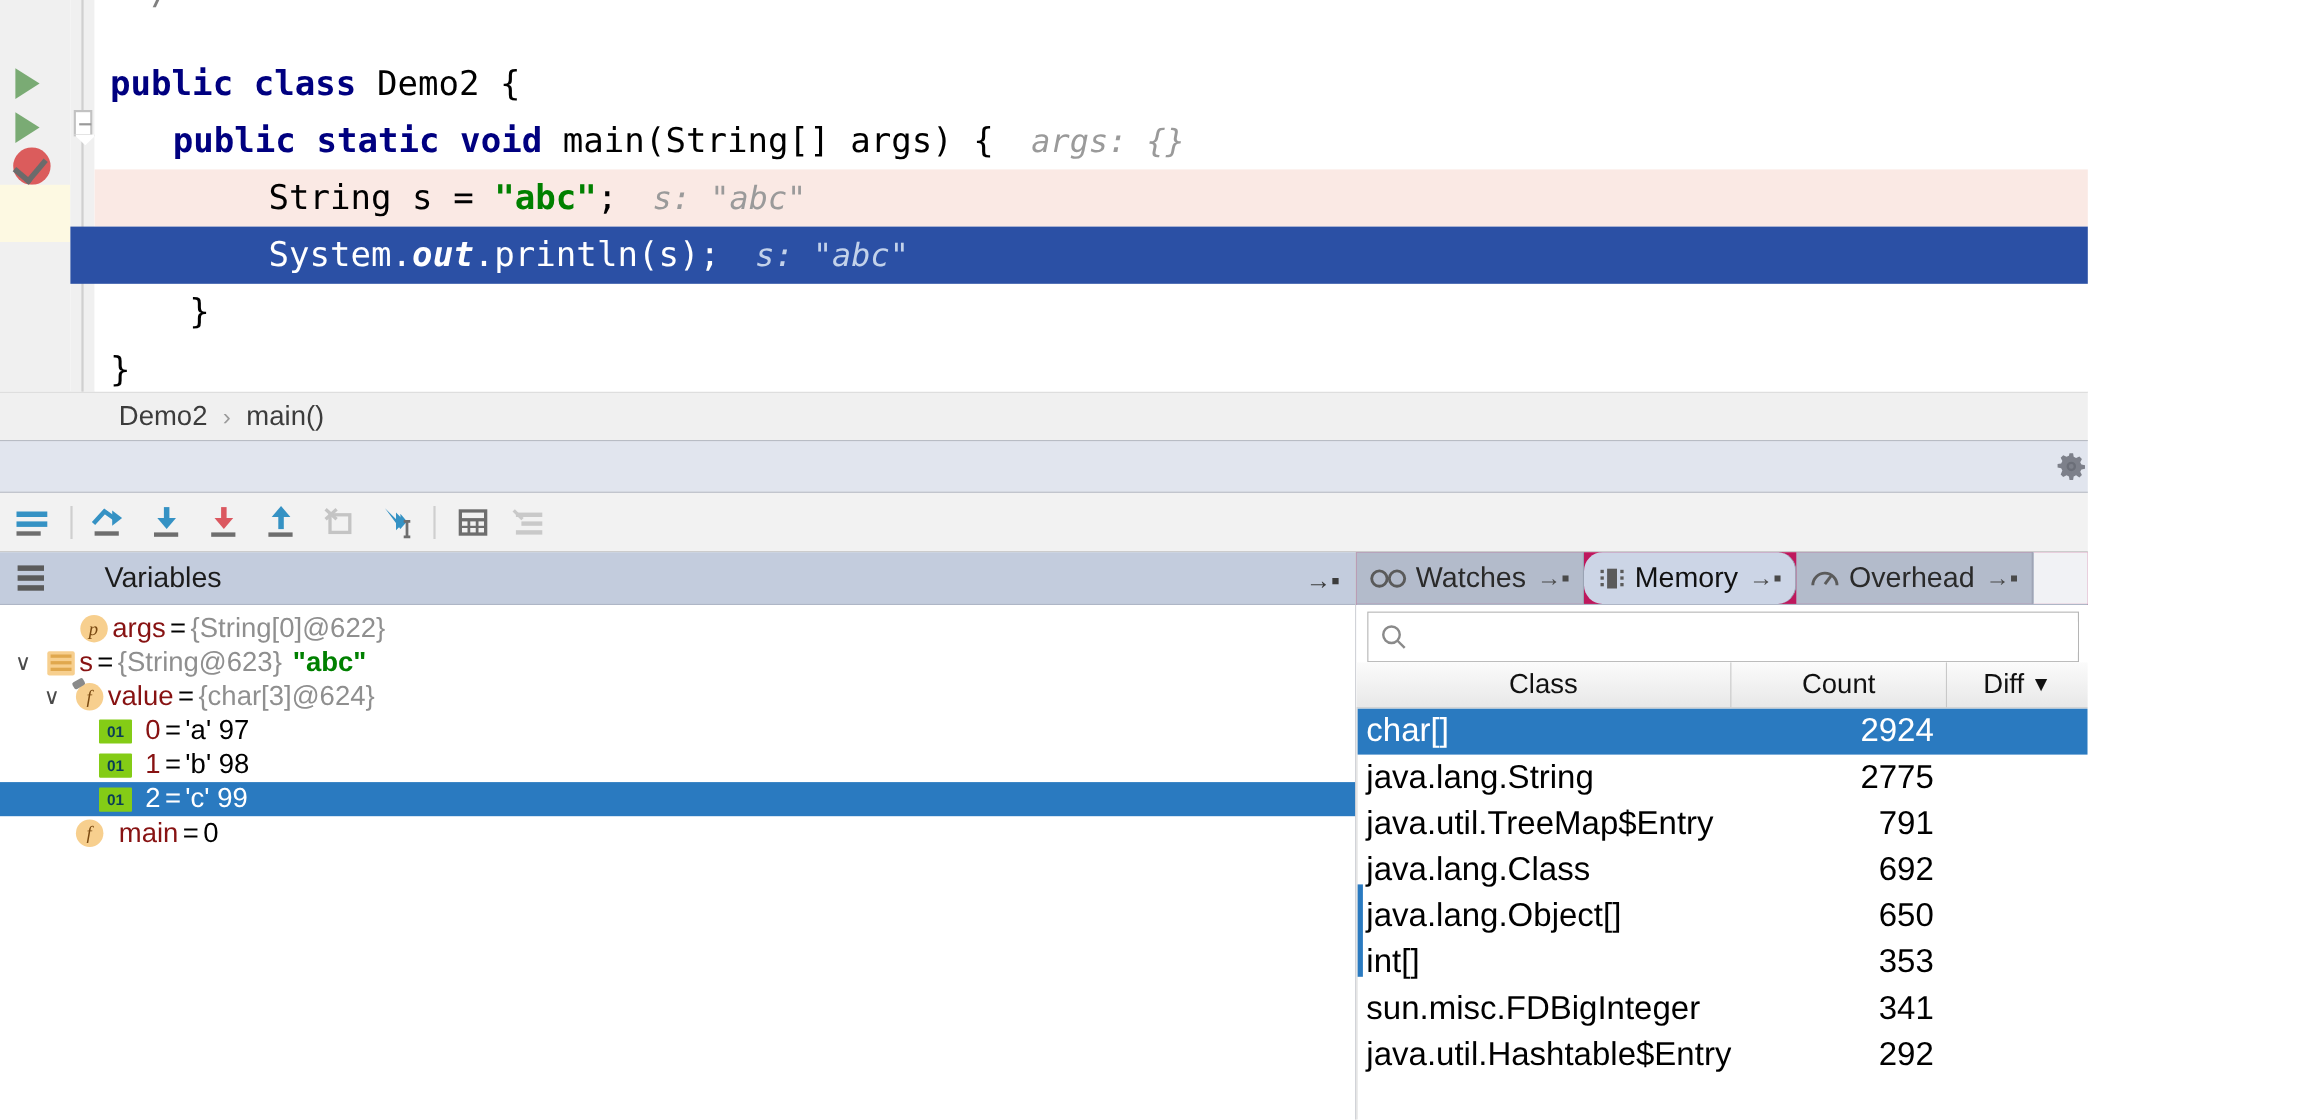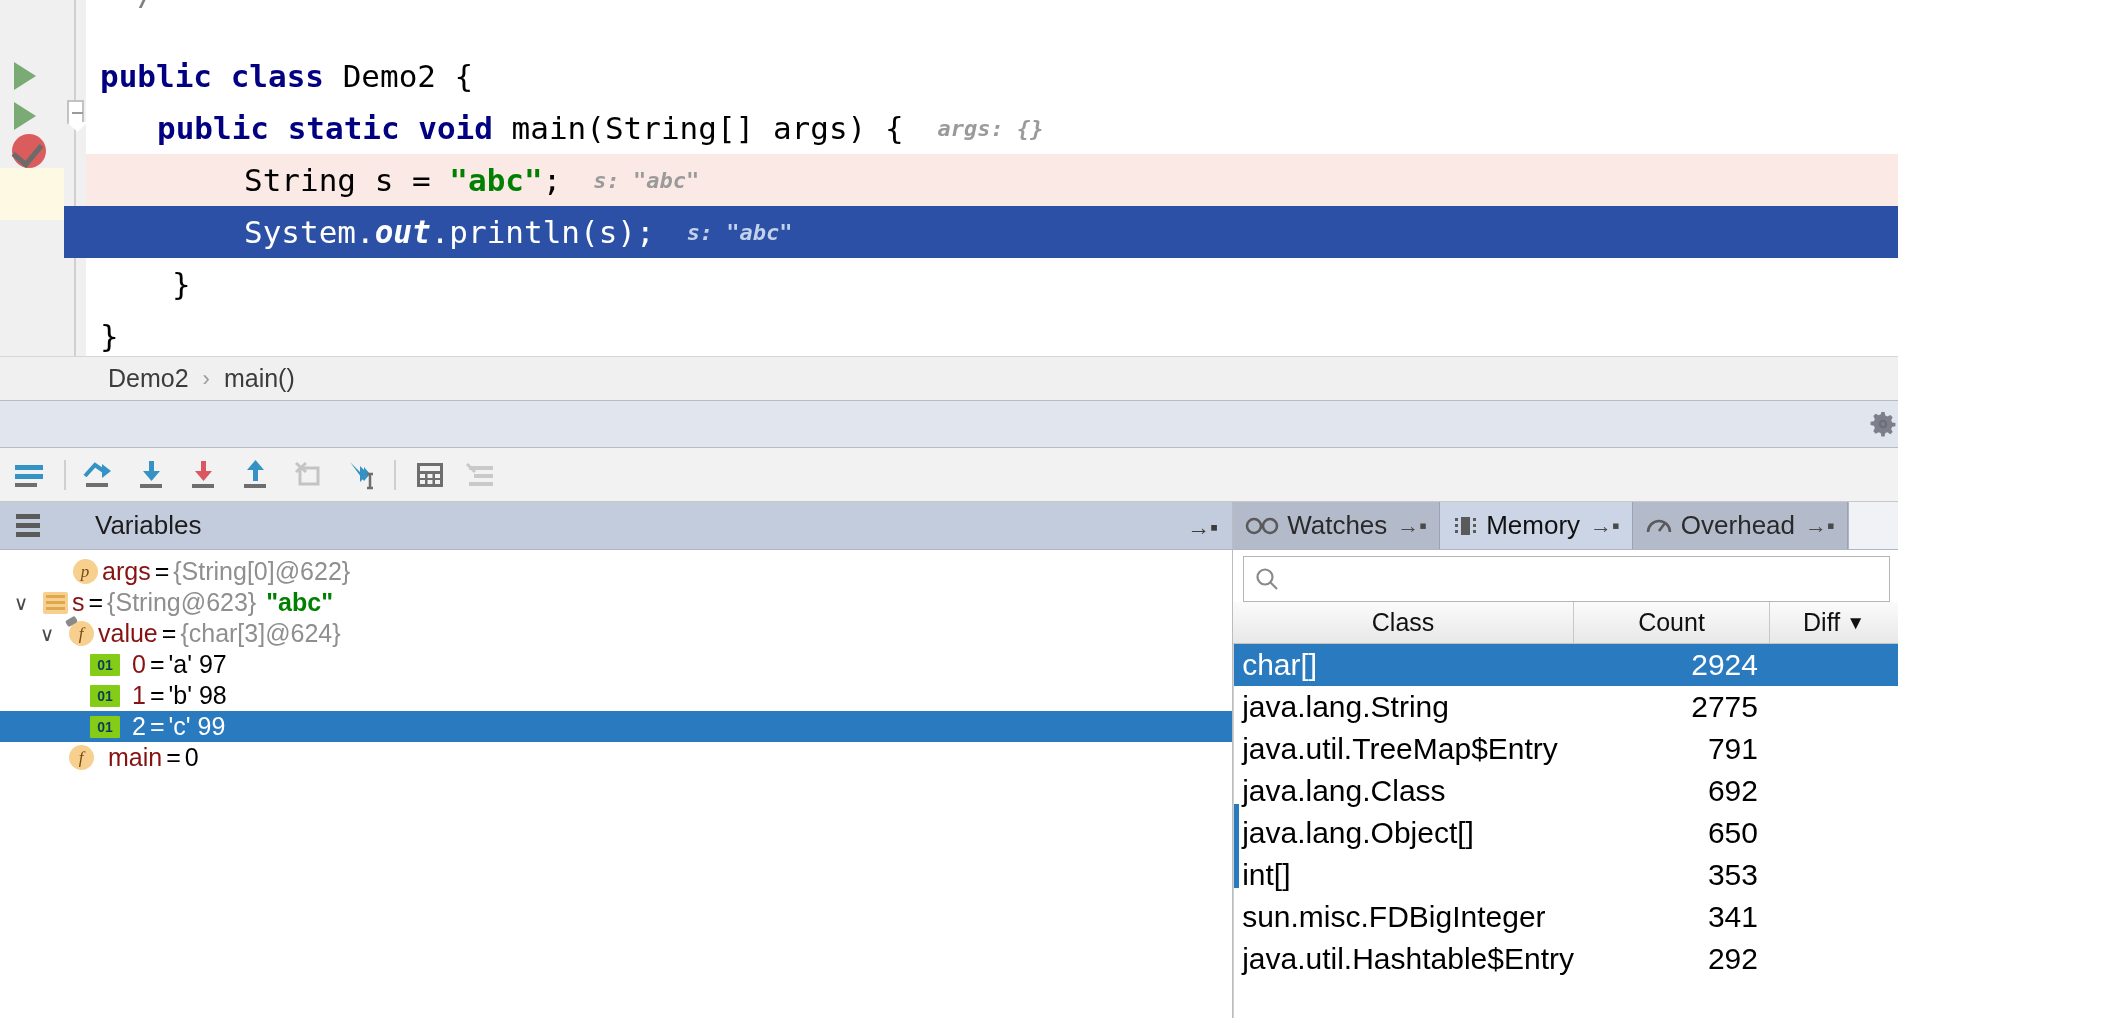--- a/index.html
+++ b/index.html
@@ -26,21 +26,21 @@
   .line { position: absolute; left: 0; right: 0; height: 52px; display: flex; align-items: center; }
   .code-text {
     font-family: "DejaVu Sans Mono", "Liberation Mono", monospace;
     font-size: 31px; line-height: 52px; white-space: pre; color: #000;
   }
   .kw { color: #000080; font-weight: bold; }
   .str { color: #008000; font-weight: bold; }
   .fld { color: #000; font-style: italic; font-weight: bold; }
   .hint {
     font-family: "DejaVu Sans Mono", "Liberation Mono", monospace;
-    font-size: 22px; color: #9a9a9a; font-style: italic; white-space: pre; font-weight: bold;
+    font-size: 29px; color: #9a9a9a; font-style: italic; white-space: pre;
   }
   .hint-on-sel { color: #c3d2ea; }
 
   .row-bp { background: #fae9e4; }
   .row-sel { background: #2b50a5; }
   .row-sel .code-text { color: #ffffff; }
   .row-sel .fld { color: #ffffff; }
   .caret-strip { position: absolute; left: 0; width: 64px; height: 52px; background: #fdf9e2; }
 
   
@@ -145,21 +145,21 @@
   .vstr { color: #008000; font-weight: bold; }
   .vnum { color: #000; }
   .vrow.sel .vnum { color: #fff; }
 
   
   .tabstrip { height: 48px; background: #be185d; display: flex; align-items: stretch; border-bottom: 1px solid #aeb6c6; }
   .tab {
     display: flex; align-items: center; gap: 8px; padding: 0 12px; font-size: 26px; color: #2a2a2a;
     background: #b3bbcb; border-right: 1px solid #9aa3b4; position: relative;
   }
-  .tab.active { background: #ccd5e6; color: #111; }
+  .tab.active { background: #ccd5e6; color: #111; border-radius: 17px; }
   .tab .tab-pin { font-size: 22px; color: #4a4a4a; margin-left: 2px; }
   .tabstrip-filler { flex: 1; background: #f1f2f5; border-left: 1px solid #aeb6c6; }
 
   .search-wrap { background: #fff; padding: 6px 8px 0 10px; }
   .search-box {
     height: 46px; border: 1px solid #b5b5b5; background: #fff; display: flex; align-items: center;
     padding-left: 10px; gap: 8px;
   }
   .search-input { border: 0; outline: 0; font-size: 24px; flex: 1; font-family: "Liberation Sans", sans-serif; }
 

